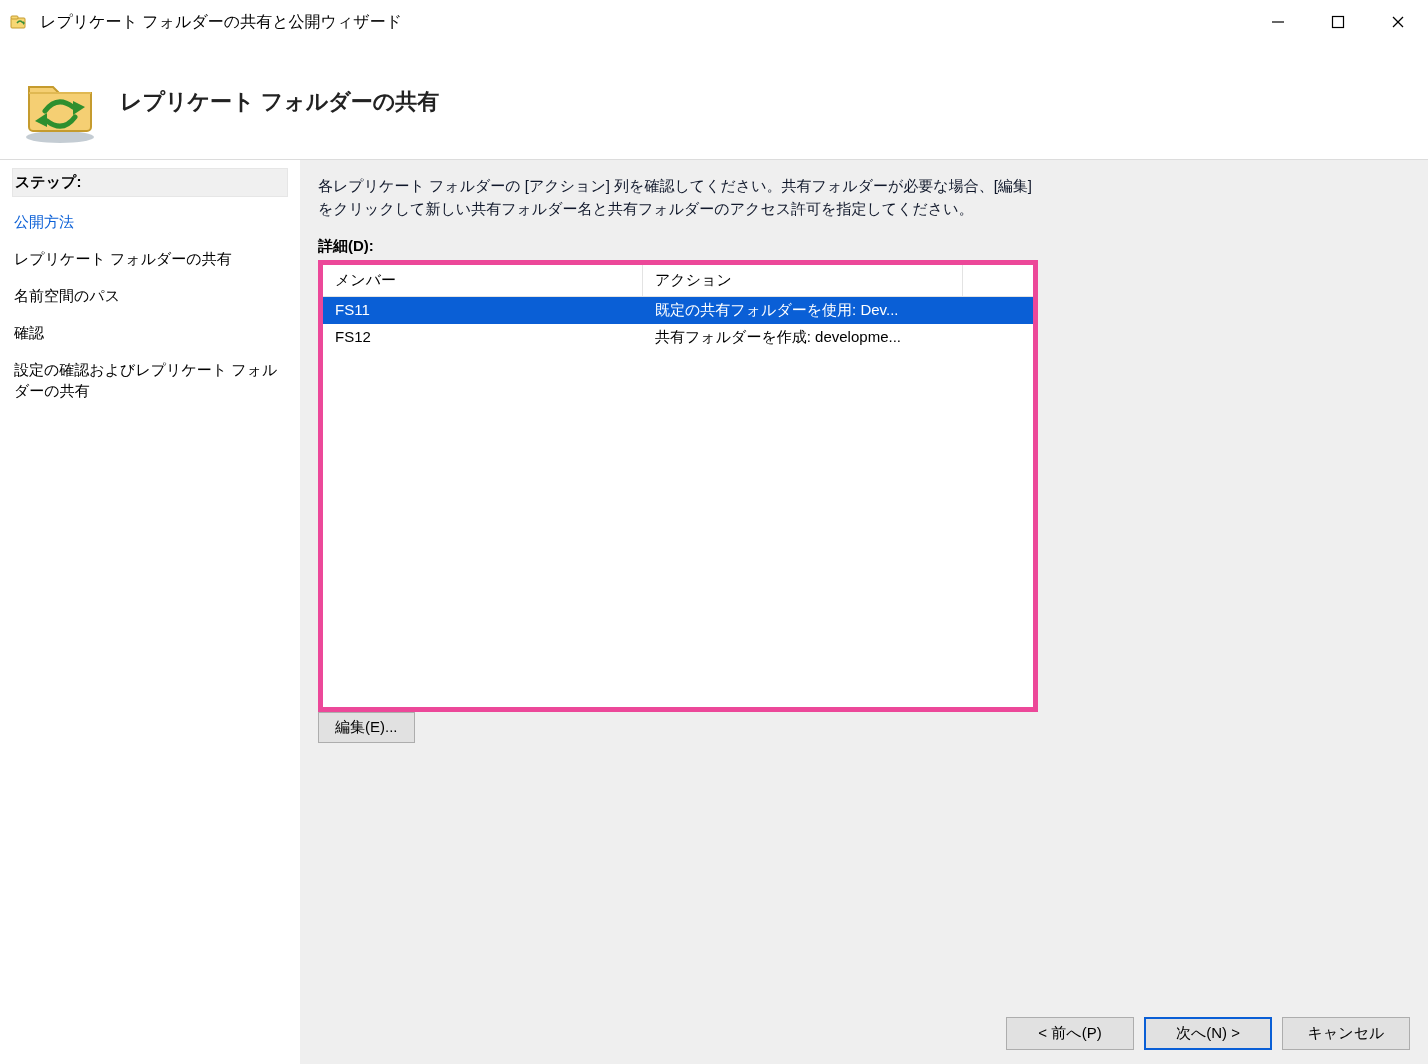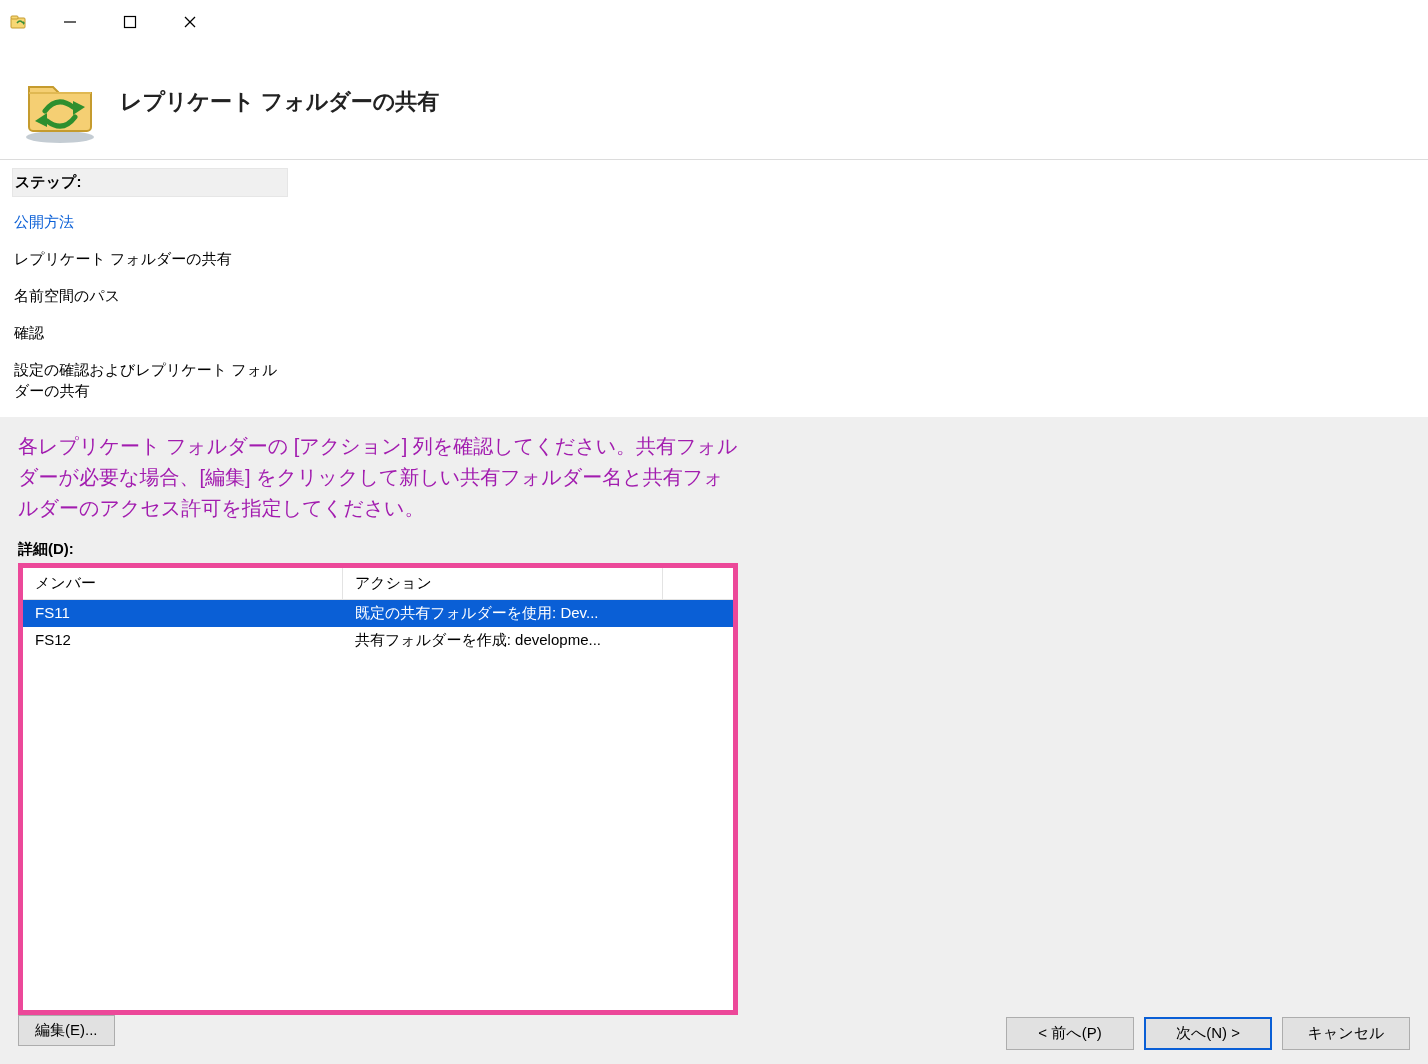--- a/index.html
+++ b/index.html
@@ -67,21 +67,20 @@
   .wizard-header h1 {
     font-size: 22px;
     font-weight: bold;
     color: #222;
     margin-left: 10px;
   }
   
   .wizard-body {
     display: flex;
     height: calc(100% - 44px - 116px);
-    flex-direction: column;
   }
   .sidebar {
     width: 300px;
     background: #fff;
     padding: 8px 12px 8px 12px;
     border-right: 0px solid #dcdcdc;
   }
   .sidebar-heading {
     font-weight: bold;
     font-size: 15px;
@@ -102,22 +101,22 @@
   }
   .main-pane {
     flex: 1;
     background: #efefef;
     padding: 14px 18px 14px 18px;
     display: flex;
     flex-direction: column;
     position: relative;
   }
   .instruction {
-    font-size: 20px;
-    color: #a21caf;
+    font-size: 15px;
+    color: #0f172a;
     line-height: 1.55;
     max-width: 720px;
     margin-bottom: 16px;
   }
   .detail-label {
     font-size: 15px;
     margin-bottom: 4px;
     font-weight: bold;
   }
   .listview {
@@ -194,20 +193,21 @@
 
 <div class="titlebar">
   <span class="app-icon">
     <svg width="22" height="22" viewBox="0 0 22 22">
       <rect x="2" y="7" width="14" height="10" rx="1" fill="#f7d774" stroke="#c59b2e" stroke-width="1"></rect>
       <rect x="2" y="5" width="7" height="3" rx="1" fill="#f7d774" stroke="#c59b2e" stroke-width="1"></rect>
       <path d="M8 12 q3 -4 6 0" fill="none" stroke="#3a8f3a" stroke-width="1.5"></path>
       <polygon points="14,10 16,12 14,14" fill="#3a8f3a"></polygon>
     </svg>
   </span>
+  <span class="title-text">レプリケート フォルダーの共有と公開ウィザード</span>
   <div class="win-controls">
     <button class="win-btn">
       <svg width="14" height="14" viewBox="0 0 14 14">
           <line x1="1" y1="7" x2="13" y2="7"></line>
         </svg>
     </button>
     <button class="win-btn">
       <svg width="14" height="14" viewBox="0 0 14 14">
           <rect x="1.5" y="1.5" width="11" height="11"></rect>
         </svg>

